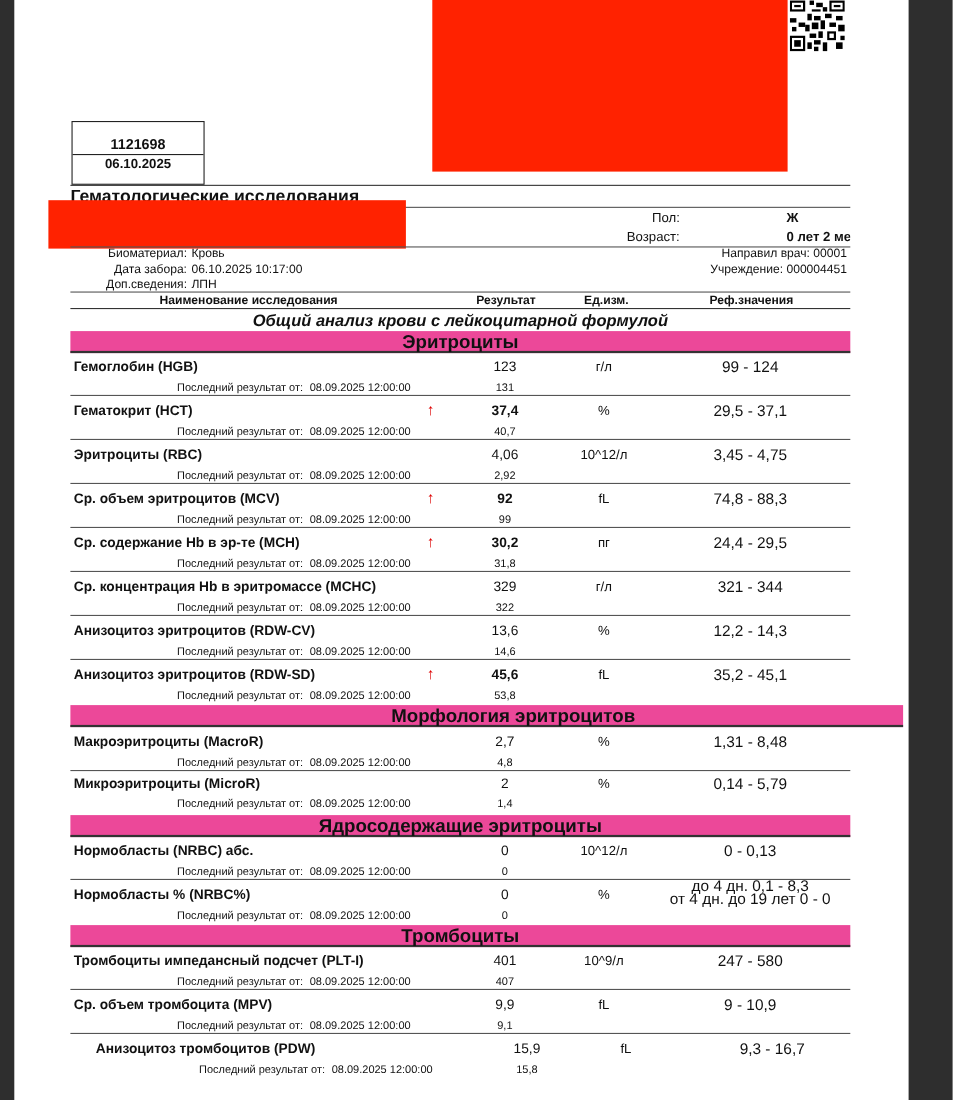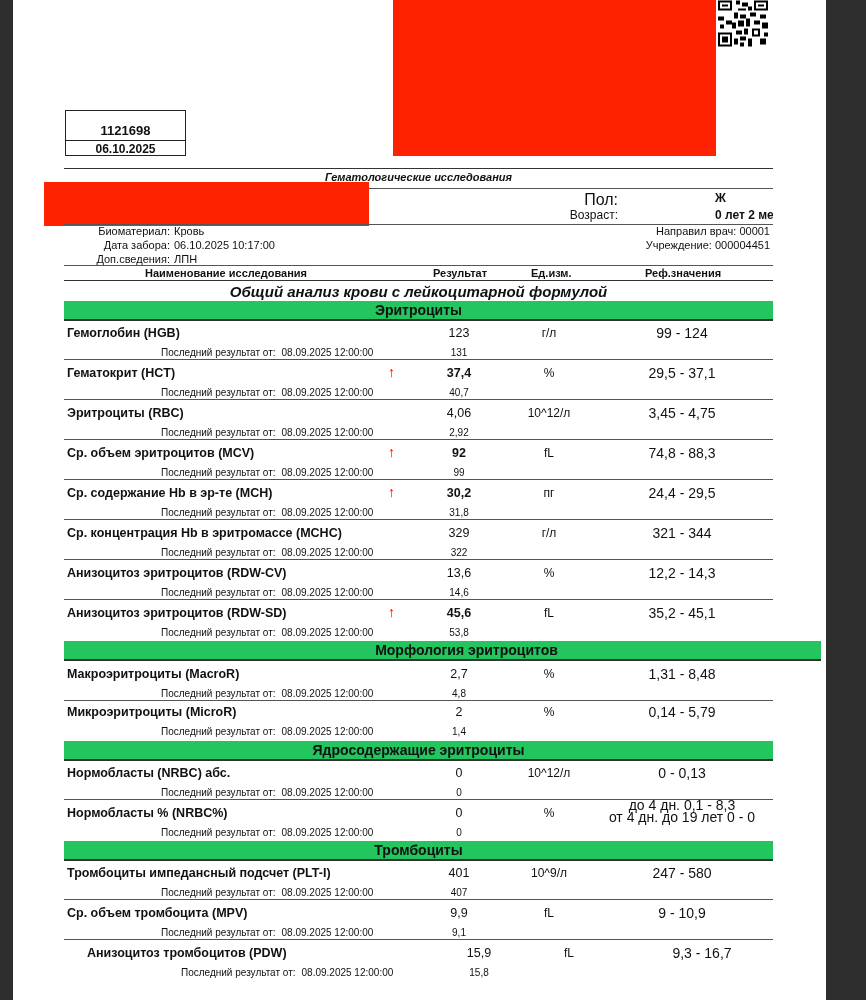--- a/index.html
+++ b/index.html
@@ -1,33 +1,33 @@
 <!DOCTYPE html>
 <html><head>
 <meta charset="utf-8">
 <style>
   html, body { margin:0; padding:0; }
   body { width:866px; height:1000px; position:relative; overflow:hidden; background:#ffffff; font-family:"Liberation Sans", sans-serif; color:#111; }
   .strip-left { position:absolute; left:0; top:0; width:13px; height:1000px; background:#2e2e2e; }
   .strip-right { position:absolute; left:826px; top:0; width:40px; height:1000px; background:#2e2e2e; }
   .redact { position:absolute; }
   .qr { position:absolute; left:718px; top:0; width:50px; height:47px; }
-  .idbox { position:absolute; left:65px; top:110px; width:121px; height:46px; border:1.5px solid #222; box-sizing:border-box; }
+  .idbox { position:absolute; left:65px; top:110px; width:121px; height:58px; border:1.5px solid #222; box-sizing:border-box; }
   .idbox .num { position:absolute; left:0; right:0; top:12px; text-align:center; font-weight:bold; font-size:13px; }
   .idbox .div { position:absolute; left:0; right:0; top:29px; border-top:1.5px solid #222; }
   .idbox .date { position:absolute; left:0; right:0; top:31px; text-align:center; font-weight:bold; font-size:12px; }
   .hline { position:absolute; left:64px; width:709px; border-top:1.5px solid #333; }
   .hline.thin { border-top:1px solid #555; }
   .abs { position:absolute; white-space:nowrap; }
-  .title { left:64px; width:709px; text-align:center; top:171px; font-weight:bold; font-style:italic; font-size:11px; }
+  .title { left:64px; width:709px; top:171px; font-weight:bold; font-size:16px; }
   .small { font-size:11px; }
   .lbl-r { text-align:right; }
   .colhdr { font-weight:bold; font-size:11px; top:267px; }
   .subtitle { left:64px; width:709px; text-align:center; top:283px; font-weight:bold; font-style:italic; font-size:15px; }
-  .section { position:absolute; left:64px; width:709px; height:18px; background:#22c55e; border-bottom:2px solid #333; text-align:center; font-weight:bold; font-size:14px; line-height:19px; }
+  .section { position:absolute; left:64px; width:709px; height:18px; background:#ec4899; border-bottom:2px solid #333; text-align:center; font-weight:bold; font-size:17px; line-height:19px; }
   .row { position:absolute; left:64px; width:709px; height:40px; border-bottom:1.5px solid #555; box-sizing:border-box; }
   .row.noline { border-bottom:none; }
   .row .name { position:absolute; left:3px; top:6px; font-weight:bold; font-size:12.5px; white-space:nowrap; }
   .row .last { position:absolute; left:97px; top:27px; font-size:10px; white-space:nowrap; }
   .row .last .lastdate { margin-left:6px; }
   .row .flag { position:absolute; left:324px; top:4px; color:#d00; font-weight:bold; font-size:14px; }
   .row .val { position:absolute; left:360px; width:70px; text-align:center; top:6px; font-size:12.5px; }
   .row .val.bold { font-weight:bold; }
   .row .prev { position:absolute; left:360px; width:70px; text-align:center; top:27px; font-size:10px; }
   .row .unit { position:absolute; left:440px; width:90px; text-align:center; top:6px; font-size:12px; }
@@ -88,21 +88,21 @@
   <div class="div"></div>
   <div class="date">06.10.2025</div>
 </div>
 
 <div class="hline" style="top:168px;"></div>
 <div class="abs title">Гематологические исследования</div>
 <div class="hline thin" style="top:188px;"></div>
 
 <div class="redact" style="left:44px;top:182px;width:325px;height:44px;background:#ff2200;"></div>
 
-<div class="abs small lbl-r" style="left:540px;width:78px;top:191px;font-size:16px;">Пол:</div>
+<div class="abs small lbl-r" style="left:540px;width:78px;top:191px;font-size:12px;">Пол:</div>
 <div class="abs" style="left:715px;top:191px;font-weight:bold;font-size:12px;">Ж</div>
 <div class="abs small lbl-r" style="left:540px;width:78px;top:208px;font-size:12px;">Возраст:</div>
 <div class="abs" style="left:715px;top:208px;width:58px;overflow:hidden;font-weight:bold;font-size:12px;">0 лет 2 ме</div>
 <div class="hline thin" style="top:224px;"></div>
 
 <div class="abs small lbl-r" style="left:60px;width:110px;top:225px;">Биоматериал:</div>
 <div class="abs small" style="left:174px;top:225px;">Кровь</div>
 <div class="abs small lbl-r" style="left:60px;width:110px;top:239px;">Дата забора:</div>
 <div class="abs small" style="left:174px;top:239px;">06.10.2025 10:17:00</div>
 <div class="abs small lbl-r" style="left:60px;width:110px;top:253px;">Доп.сведения:</div>

